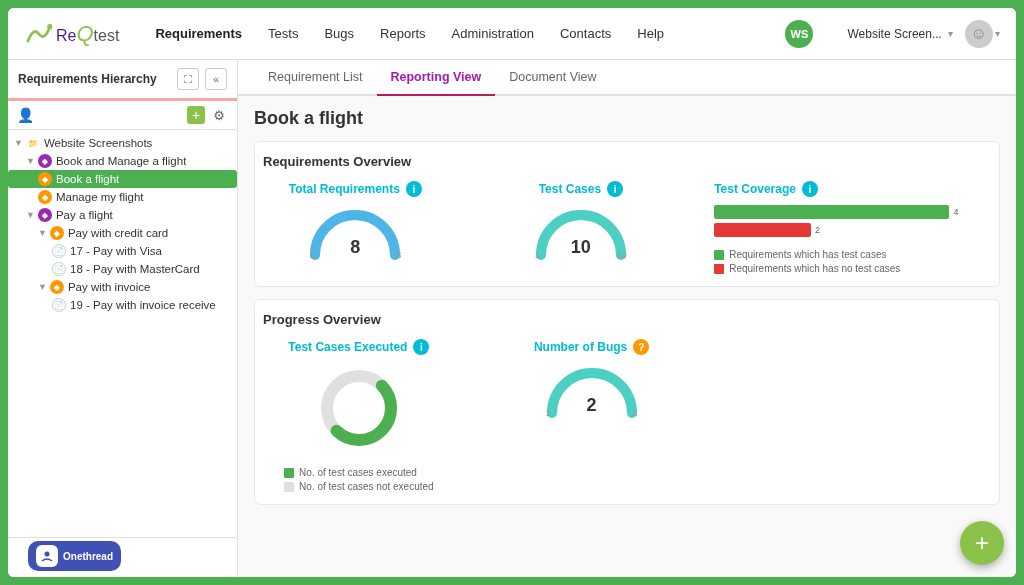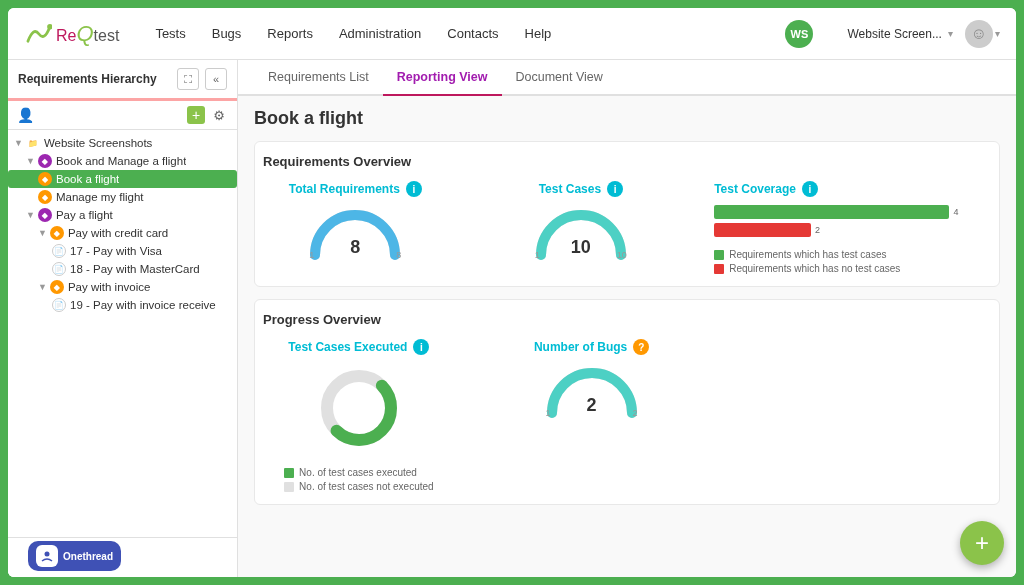--- a/index.html
+++ b/index.html
@@ -27,21 +27,21 @@
       align-items: center;
       padding: 0 16px;
       height: 52px;
       flex-shrink: 0;
     }
     .logo {
       display: flex;
       align-items: center;
       margin-right: 24px;
     }
-    .logo-re { color: #be185d; margin-top: 40px; }
+    .logo-re { color: #4c1d95; margin-top: 40px; }
     .logo-q { color: #8bc34a; font-style: italic; font-size: 22px; }
     .logo-test { color: #555; }
     .logo-icon {
       width: 28px;
       height: 22px;
       margin-right: 4px;
     }
     .nav-items {
       display: flex;
       align-items: center;
@@ -426,20 +426,21 @@
     <div class="logo">
       <svg class="logo-icon" viewBox="0 0 30 24" fill="none">
         <path d="M4 20 Q10 4 16 12 Q22 20 28 4" stroke="#8bc34a" stroke-width="3" fill="none" stroke-linecap="round"></path>
         <circle cx="28" cy="4" r="3" fill="#8bc34a"></circle>
       </svg>
       <span>
         <span class="logo-re">Re</span><span class="logo-q">Q</span><span class="logo-test">test</span>
       </span>
     </div>
     <div class="nav-items">
+      <div class="nav-item active">Requirements</div>
       <div class="nav-item">Tests</div>
       <div class="nav-item">Bugs</div>
       <div class="nav-item">Reports</div>
       <div class="nav-item">Administration</div>
       <div class="nav-item">Contacts</div>
       <div class="nav-item">Help</div>
     </div>
     <div class="nav-right">
       <div style="display:flex;align-items:center;gap:6px;cursor:pointer;">
         <div class="user-badge">WS</div>
@@ -525,21 +526,21 @@
           <span class="tree-icon doc">📄</span>
           <span class="tree-label">19 - Pay with invoice receive</span>
         </div>
       </div>
       <div class="sidebar-bottom"></div>
     </div>
 
     <div class="content-area">
 
       <div class="tabs-bar">
-        <div class="tab">Requirements List</div>
+        <div class="tab">Requirement List</div>
         <div class="tab active">Reporting View</div>
         <div class="tab">Document View</div>
       </div>
 
       <div class="content-scroll">
         <h2 class="page-title">Book a flight</h2>
 
         <div class="card">
           <div class="card-title">Requirements Overview</div>
           <div class="metrics-row">

